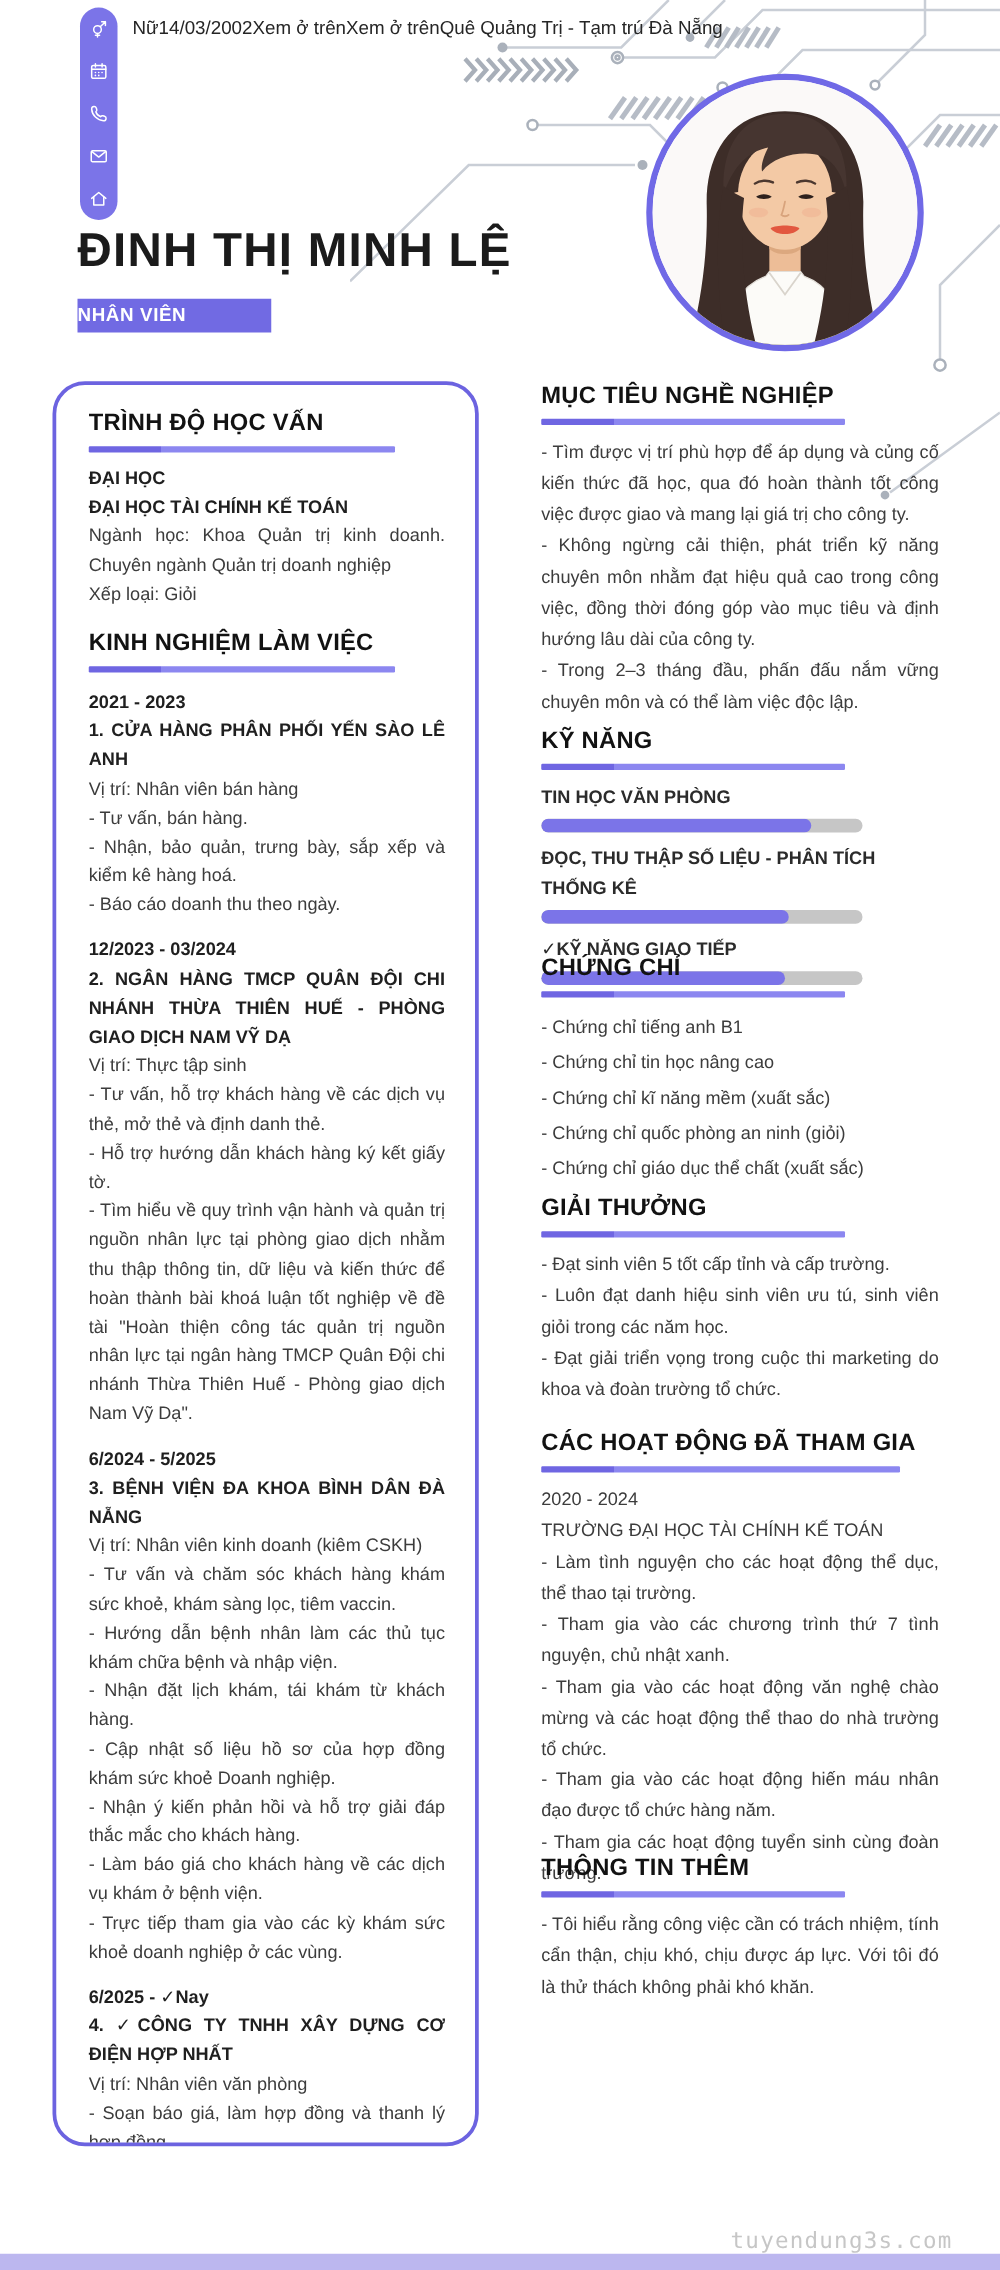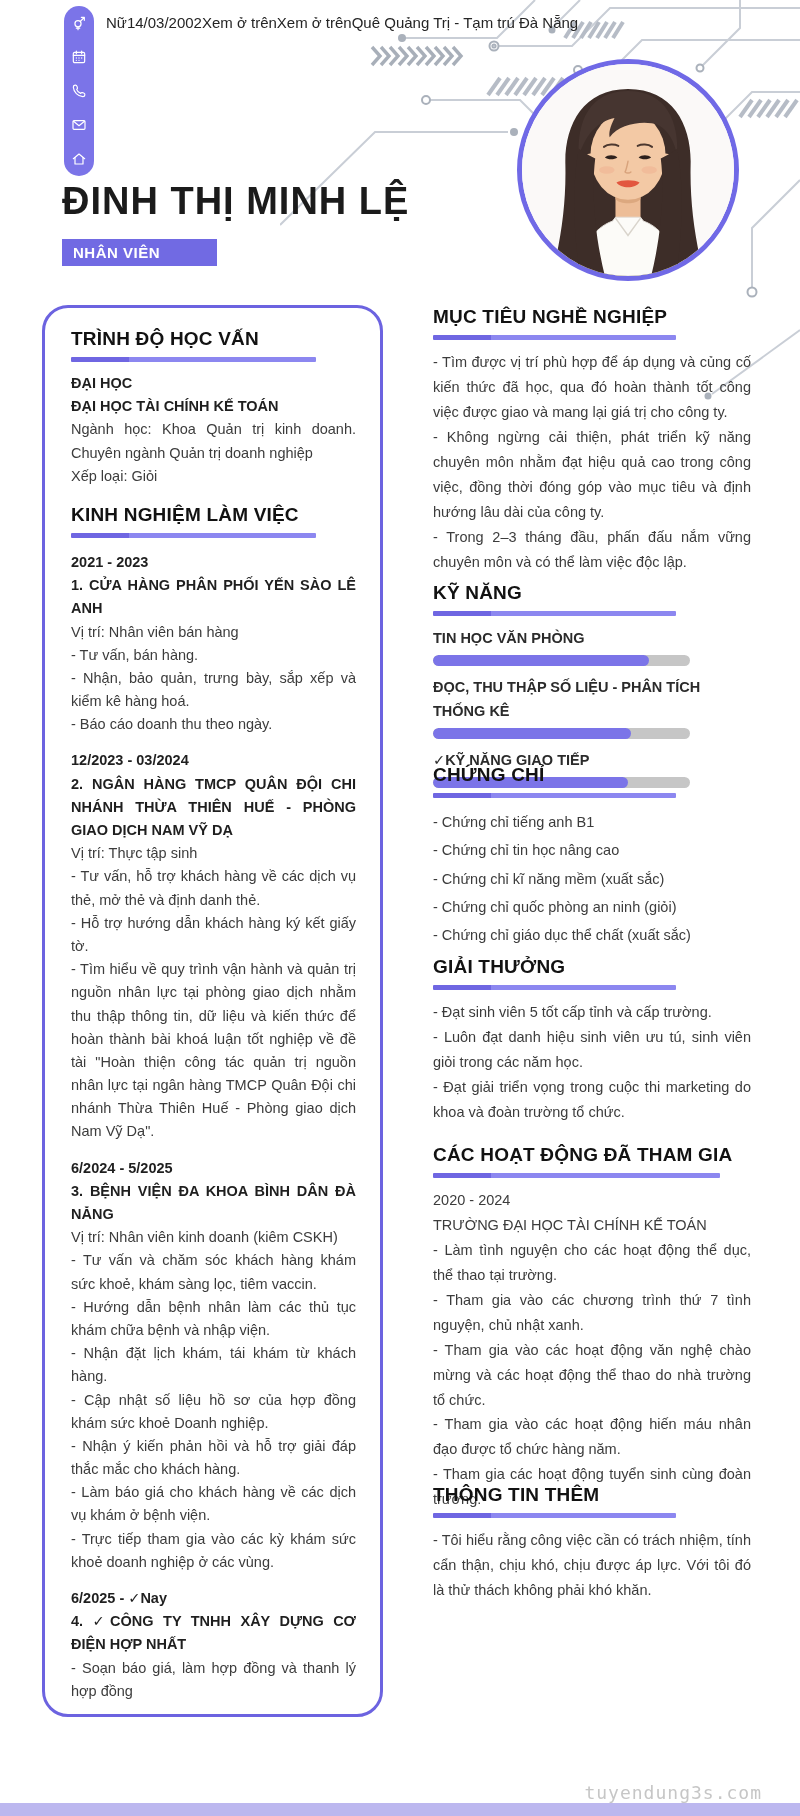--- a/index.html
+++ b/index.html
@@ -15,21 +15,21 @@
     border-radius:15px; z-index:4; display:flex; flex-direction:column; align-items:center;
     padding:9px 0; justify-content:space-between; }
   .contact-pill svg { display:block; }
   .contact-texts { position:absolute; left:106px; top:6px; z-index:4; display:flex; flex-direction:row;
     padding:9px 0; height:170px; justify-content:space-between; }
   .contact-texts .crow { height:16px; line-height:16px; font-size:15px; color:#252525; white-space:nowrap; }
 
   .name { position:absolute; left:62px; top:180px; z-index:4; font-size:38px; font-weight:700;
     color:#1b1b1b; letter-spacing:1px; white-space:nowrap; }
   .badge { position:absolute; left:62px; top:239px; z-index:4; width:155px; height:27px; background:#716ae3;
-    color:#fff; font-size:15px; font-weight:700; letter-spacing:.5px; line-height:27px; padding-left:11px; }
+    color:#fff; font-size:15px; font-weight:700; letter-spacing:.5px; line-height:27px; }
 
   
   .photo { position:absolute; left:517px; top:59px; width:222px; height:222px; border-radius:50%;
     border:5px solid #7069e6; background:#fff; overflow:hidden; z-index:3; }
   .photo svg { display:block; }
 
   
   .left-box { position:absolute; left:42px; top:305px; width:341px; height:1412px; z-index:3;
     border:3px solid #6c63e0; border-radius:26px; background:#fff; padding:16px 24px 10px 26px; overflow:hidden; }
 
@@ -239,20 +239,21 @@
         <div class="line">- Nhận đặt lịch khám, tái khám từ khách hàng.</div>
         <div class="line">- Cập nhật số liệu hồ sơ của hợp đồng khám sức khoẻ Doanh nghiệp.</div>
         <div class="line">- Nhận ý kiến phản hồi và hỗ trợ giải đáp thắc mắc cho khách hàng.</div>
         <div class="line">- Làm báo giá cho khách hàng về các dịch vụ khám ở bệnh viện.</div>
         <div class="line">- Trực tiếp tham gia vào các kỳ khám sức khoẻ doanh nghiệp ở các vùng.</div>
       </div>
 
       <div class="job">
         <div class="line bold">6/2025 - ✓Nay</div>
         <div class="line bold">4. ✓CÔNG TY TNHH XÂY DỰNG CƠ ĐIỆN HỢP NHẤT</div>
+        <div class="line">Vị trí: Nhân viên văn phòng</div>
         <div class="line">- Soạn báo giá, làm hợp đồng và thanh lý hợp đồng</div>
 
       </div>
     </div>
   </div>
 
   <div class="right-col">
 
     <div class="r-sec" style="top:0">
       <div class="h-sec">MỤC TIÊU NGHỀ NGHIỆP</div>

